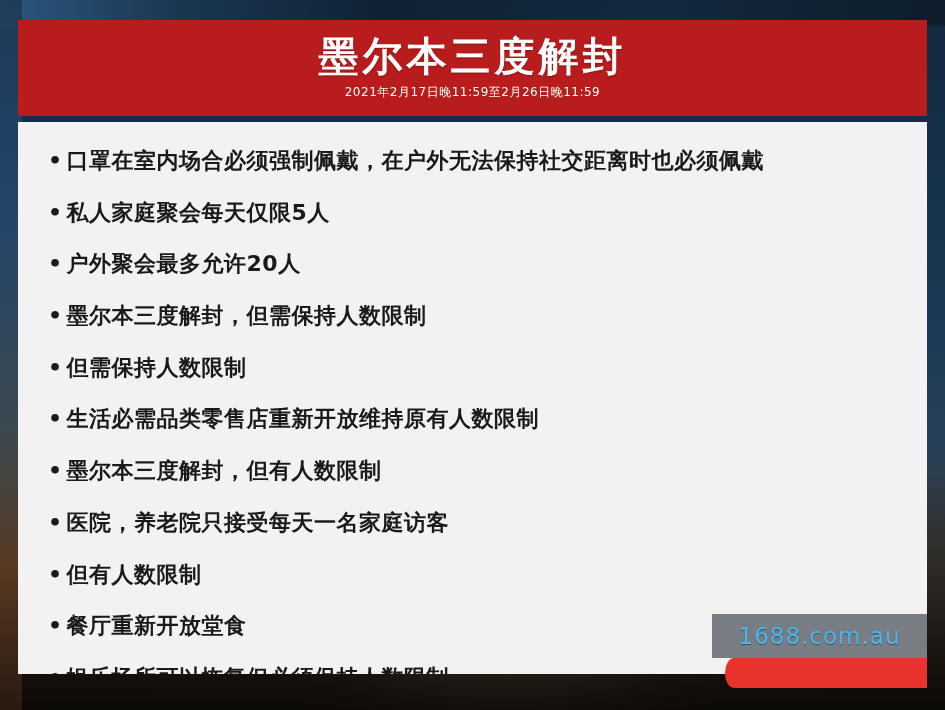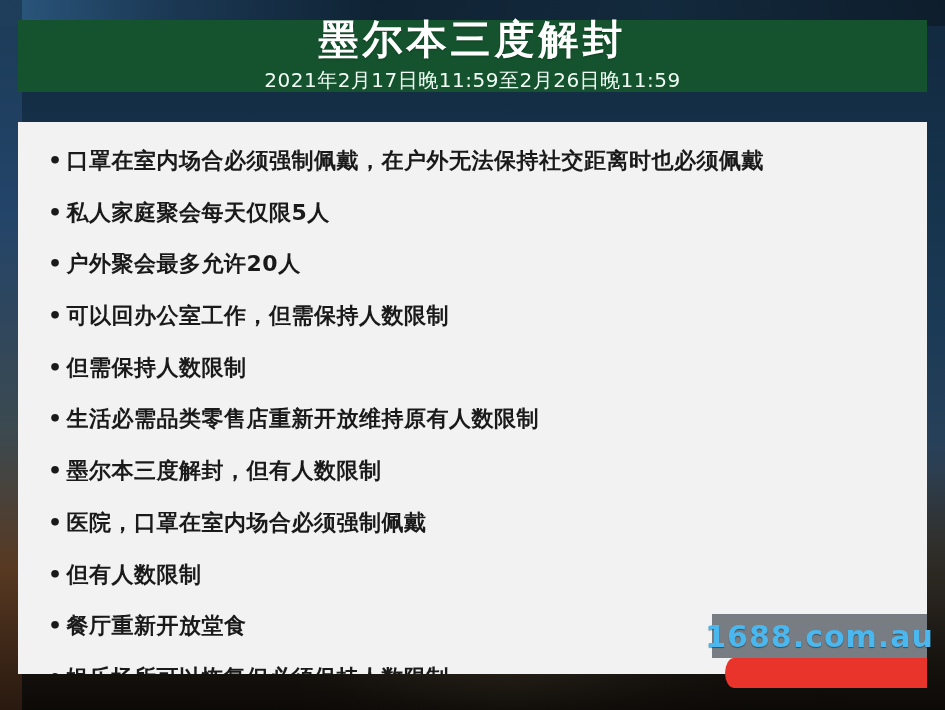--- a/index.html
+++ b/index.html
@@ -60,40 +60,40 @@
     background: linear-gradient(to right, #2e5d86 0%, #1c3a56 18%, #0f2233 40%, #13293c 70%, #0d1c2a 100%);
     opacity: .9;
   }
 
   
   .banner {
     position: absolute;
     left: 18px;
     top: 20px;
     width: 909px;
-    height: 72px;
-    background: #14532d;
+    height: 96px;
+    background: #b91c1c;
     box-sizing: border-box;
     display: flex;
     flex-direction: column;
     align-items: center;
     justify-content: center;
     color: #ffffff;
   }
   .banner-title {
     font-size: 40px;
     font-weight: bold;
     letter-spacing: 4px;
     line-height: 1.05;
     text-shadow: 0 1px 2px rgba(0,0,0,0.25);
     font-family: "DejaVu Sans", "Liberation Sans", sans-serif;
   }
   .banner-sub {
     margin-top: 7px;
-    font-size: 20px;
+    font-size: 12px;
     letter-spacing: 0.5px;
     color: #f2fff7;
   }
 
   
   .card {
     position: absolute;
     left: 18px;
     top: 122px;
     width: 909px;
@@ -137,22 +137,22 @@
     bottom: 52px;
     width: 215px;
     height: 44px;
     background: rgba(20,30,40,0.55);
     display: flex;
     align-items: center;
     justify-content: center;
   }
   .watermark-text {
     color: #4ab7ef;
-    font-size: 30px;
-    font-weight: bold;
+    font-size: 23px;
+    font-weight: normal;
     letter-spacing: 1px;
     text-shadow: 0 1px 1px rgba(0,0,0,.4);
     text-align: center;
   }
   .redaction {
     position: absolute;
     right: 18px;
     bottom: 22px;
     width: 186px;
     height: 30px;
@@ -194,37 +194,37 @@
       <li>
         <span class="bullet">•</span>
         <span class="li-text">私人家庭聚会每天仅限5人</span>
       </li>
       <li>
         <span class="bullet">•</span>
         <span class="li-text">户外聚会最多允许20人</span>
       </li>
       <li>
         <span class="bullet">•</span>
-        <span class="li-text">可以回办公室工作，但需保持人数限制</span>
+        <span class="li-text">墨尔本三度解封，但需保持人数限制</span>
       </li>
       <li>
         <span class="bullet">•</span>
         <span class="li-text">但需保持人数限制</span>
       </li>
       <li>
         <span class="bullet">•</span>
         <span class="li-text">生活必需品类零售店重新开放维持原有人数限制</span>
       </li>
       <li>
         <span class="bullet">•</span>
         <span class="li-text">墨尔本三度解封，但有人数限制</span>
       </li>
       <li>
         <span class="bullet">•</span>
-        <span class="li-text">医院，口罩在室内场合必须强制佩戴</span>
+        <span class="li-text">医院，养老院只接受每天一名家庭访客</span>
       </li>
       <li>
         <span class="bullet">•</span>
         <span class="li-text">但有人数限制</span>
       </li>
       <li>
         <span class="bullet">•</span>
         <span class="li-text">餐厅重新开放堂食</span>
       </li>
       <li>

